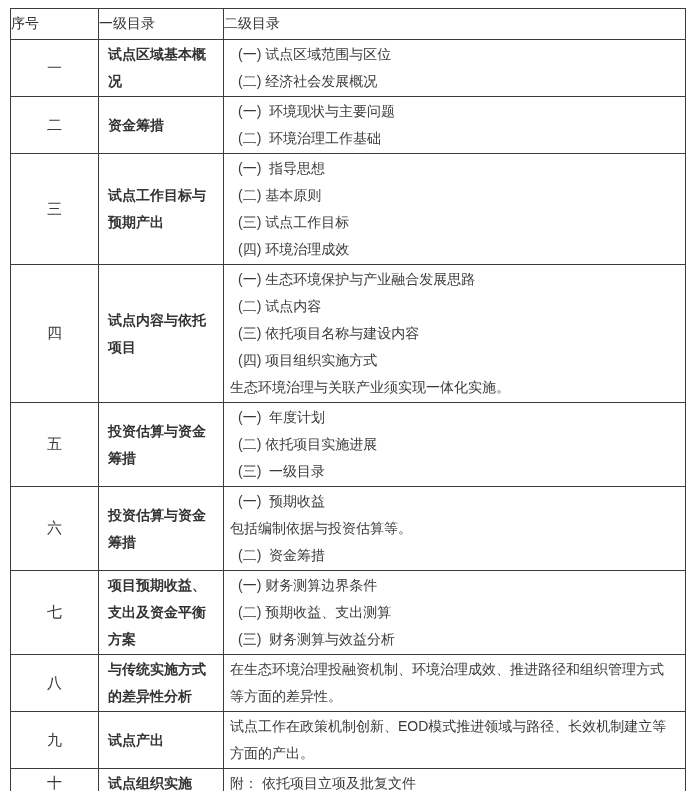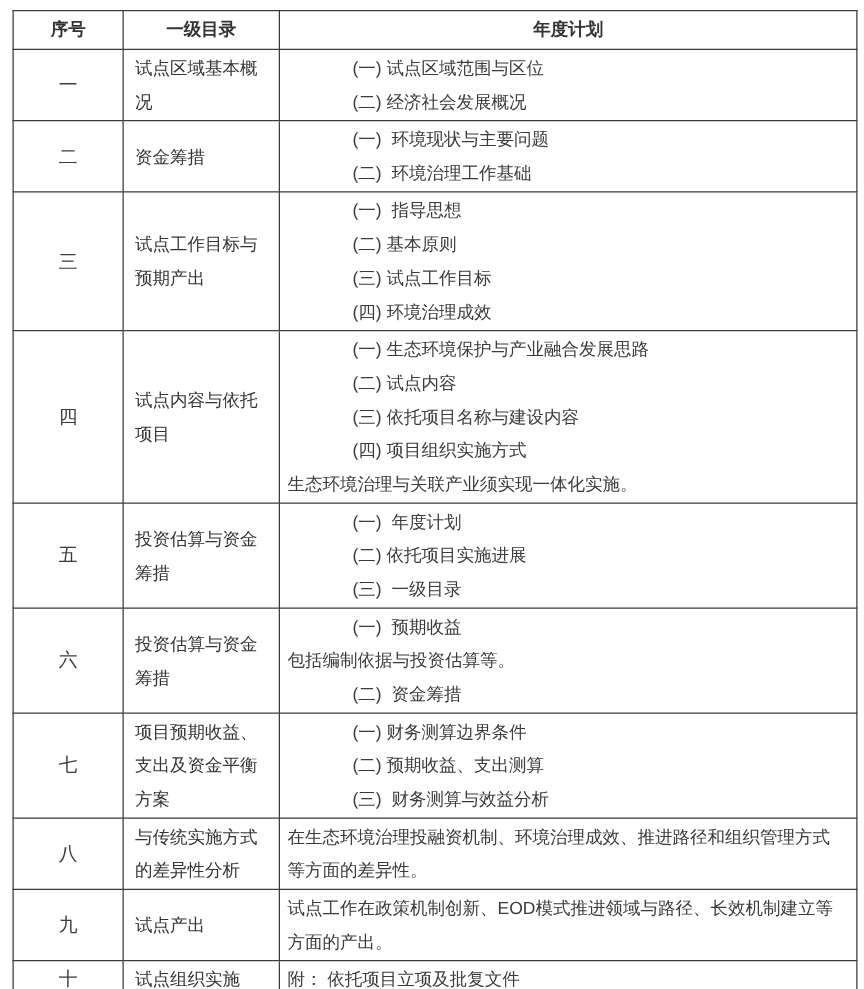--- a/index.html
+++ b/index.html
@@ -23,70 +23,69 @@
     width: 675px;
     font-size: 14px;
   }
   table.toc th,
   table.toc td {
     border: 1px solid #3c3c3c;
     overflow: hidden;
   }
   table.toc th {
     height: 30px;
-    font-weight: bold;
-    text-align: center;
+    font-weight: normal;
+    text-align: left;
     vertical-align: middle;
     padding: 0;
     color: #333333;
   }
   td.cell-num {
     text-align: center;
     vertical-align: middle;
     font-weight: normal;
     padding: 0;
     font-size: 15px;
   }
   td.cell-l1 {
-    font-weight: normal;
+    font-weight: bold;
     vertical-align: middle;
     line-height: 27px;
     padding: 1px 10px 1px 9px;
     color: #333333;
     word-break: break-all;
   }
   td.cell-l2 {
     vertical-align: middle;
     padding: 1px 14px 1px 6px;
     word-break: break-all;
   }
   .line {
     line-height: 27px;
     white-space: pre-wrap;
   }
   .line.indent {
     padding-left: 8px;
-    margin-left: 44px;
   }
 </style>
 </head>
 <body>
 
 <div class="doc">
   <table class="toc">
     <colgroup>
       <col style="width:88px">
       <col style="width:125px">
       <col style="width:462px">
     </colgroup>
     <thead>
       <tr>
         <th>序号</th>
         <th>一级目录</th>
-        <th>年度计划</th>
+        <th>二级目录</th>
       </tr>
     </thead>
     <tbody>
         <tr>
           <td class="cell-num">一</td>
           <td class="cell-l1">试点区域基本概况</td>
           <td class="cell-l2">
             <div class="line indent">(一) 试点区域范围与区位</div>
             <div class="line indent">(二) 经济社会发展概况</div>
           </td>

